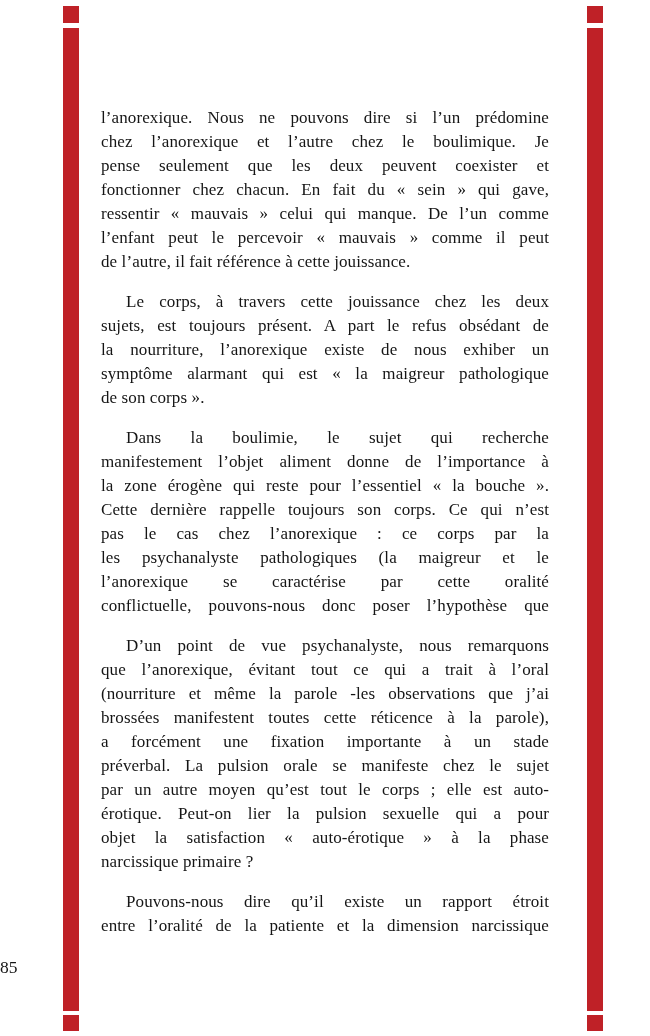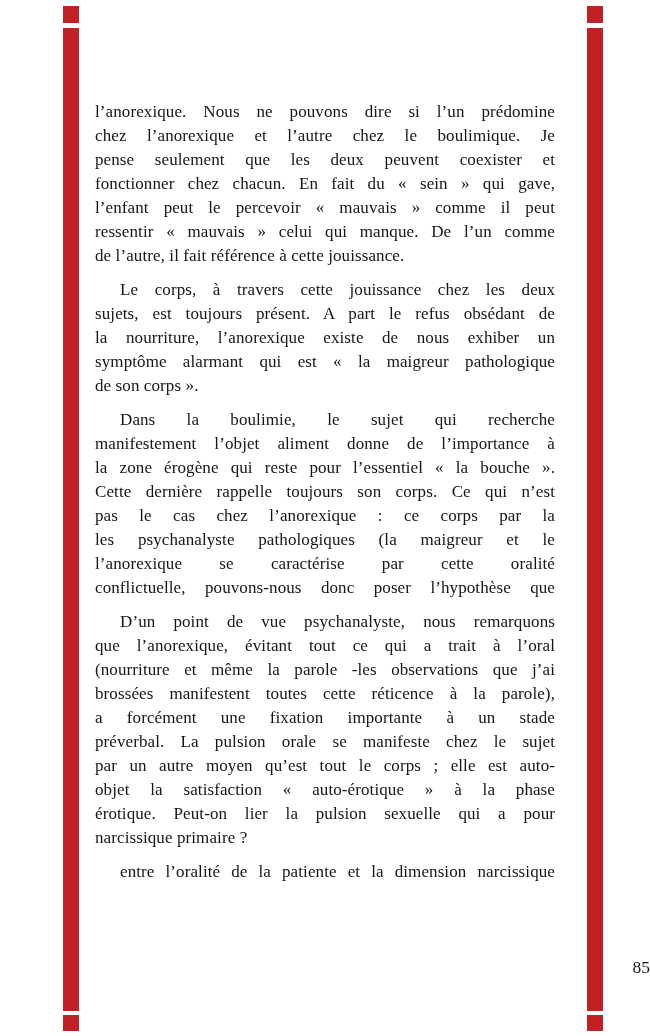--- a/index.html
+++ b/index.html
@@ -24,35 +24,35 @@
   .seg-bottom { top: 1015px; height: 16px; }
 
   .text-block {
     position: absolute;
     left: 85px; top: 90px;
     width: 480px;
     font-size: 17px;
     line-height: 24px;
     letter-spacing: 0.1px;
   }
-  .para { margin: 10px; }
+  .para { margin: 16px; }
   .line {
     height: 24px;
     overflow: hidden;
     text-align: justify;
     text-align-last: justify;
   }
   .line.last { text-align-last: left; }
   .para.indent .line:first-child { padding-left: 25px; }
 
   .page-number {
     position: absolute;
     left: 0; top: 955px;
     width: 650px;
-    text-align: right;
+    text-align: left;
     font-size: 17.5px;
     line-height: 24px;
   }
 </style>
 </head>
 <body>
 
 <div class="page">
 
   <div class="edge-seg edge-left seg-top"></div>
@@ -61,22 +61,22 @@
   <div class="edge-seg edge-right seg-top"></div>
   <div class="edge-seg edge-right seg-main"></div>
   <div class="edge-seg edge-right seg-bottom"></div>
 
   <div class="text-block">
       <div class="para">
         <div class="line">l’anorexique. Nous ne pouvons dire si l’un prédomine</div>
         <div class="line">chez l’anorexique et l’autre chez le boulimique. Je</div>
         <div class="line">pense seulement que les deux peuvent coexister et</div>
         <div class="line">fonctionner chez chacun. En fait du « sein » qui gave,</div>
+        <div class="line">ressentir « mauvais » celui qui manque. De l’un comme</div>
         <div class="line">l’enfant peut le percevoir « mauvais » comme il peut</div>
-        <div class="line">ressentir « mauvais » celui qui manque. De l’un comme</div>
         <div class="line last">de l’autre, il fait référence à cette jouissance.</div>
       </div>
       <div class="para indent">
         <div class="line">Le corps, à travers cette jouissance chez les deux</div>
         <div class="line">sujets, est toujours présent. A part le refus obsédant de</div>
         <div class="line">la nourriture, l’anorexique existe de nous exhiber un</div>
         <div class="line">symptôme alarmant qui est « la maigreur pathologique</div>
         <div class="line last">de son corps ».</div>
       </div>
       <div class="para indent">
@@ -90,24 +90,25 @@
         <div class="line">conflictuelle, pouvons-nous donc poser l’hypothèse que</div>
       </div>
       <div class="para indent">
         <div class="line">D’un point de vue psychanalyste, nous remarquons</div>
         <div class="line">que l’anorexique, évitant tout ce qui a trait à l’oral</div>
         <div class="line">(nourriture et même la parole -les observations que j’ai</div>
         <div class="line">brossées manifestent toutes cette réticence à la parole),</div>
         <div class="line">a forcément une fixation importante à un stade</div>
         <div class="line">préverbal. La pulsion orale se manifeste chez le sujet</div>
         <div class="line">par un autre moyen qu’est tout le corps ; elle est auto-</div>
+        <div class="line">érotique. Peut-on lier la pulsion sexuelle qui a pour</div>
         <div class="line">objet la satisfaction « auto-érotique » à la phase</div>
-        <div class="line">érotique. Peut-on lier la pulsion sexuelle qui a pour</div>
         <div class="line last">narcissique primaire ?</div>
       </div>
       <div class="para indent">
+        <div class="line">Pouvons-nous dire qu’il existe un rapport étroit</div>
         <div class="line">entre l’oralité de la patiente et la dimension narcissique</div>
       </div>
     </div>
 
   <div class="page-number">85</div>
 
 </div>
 
 </body></html>

